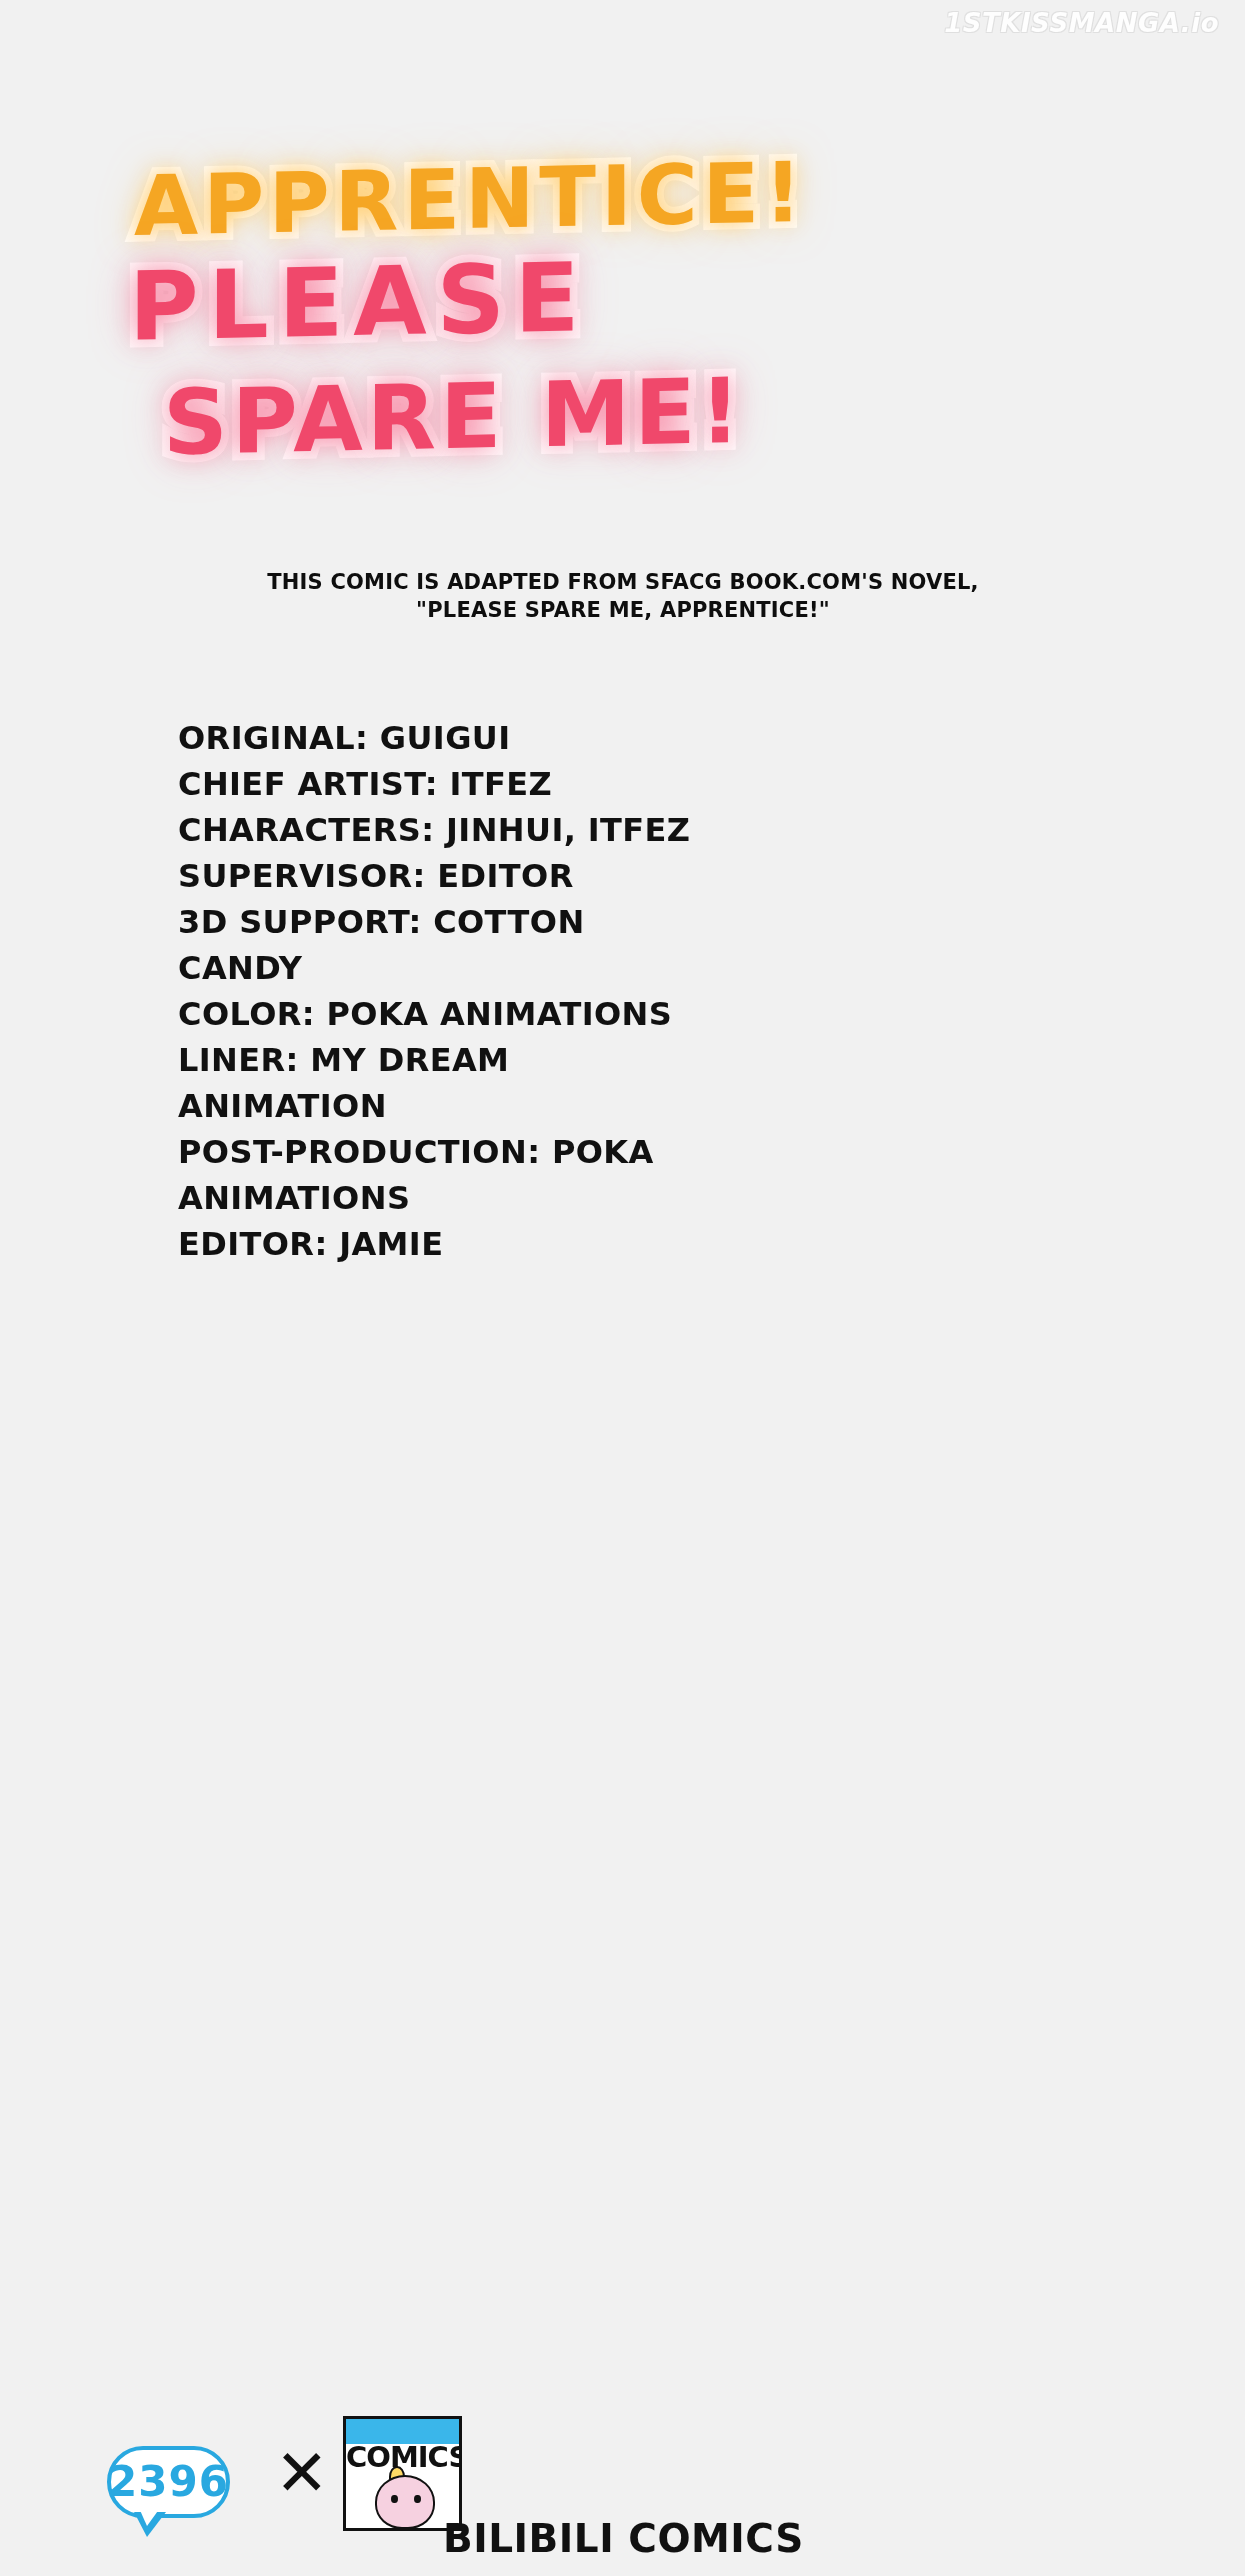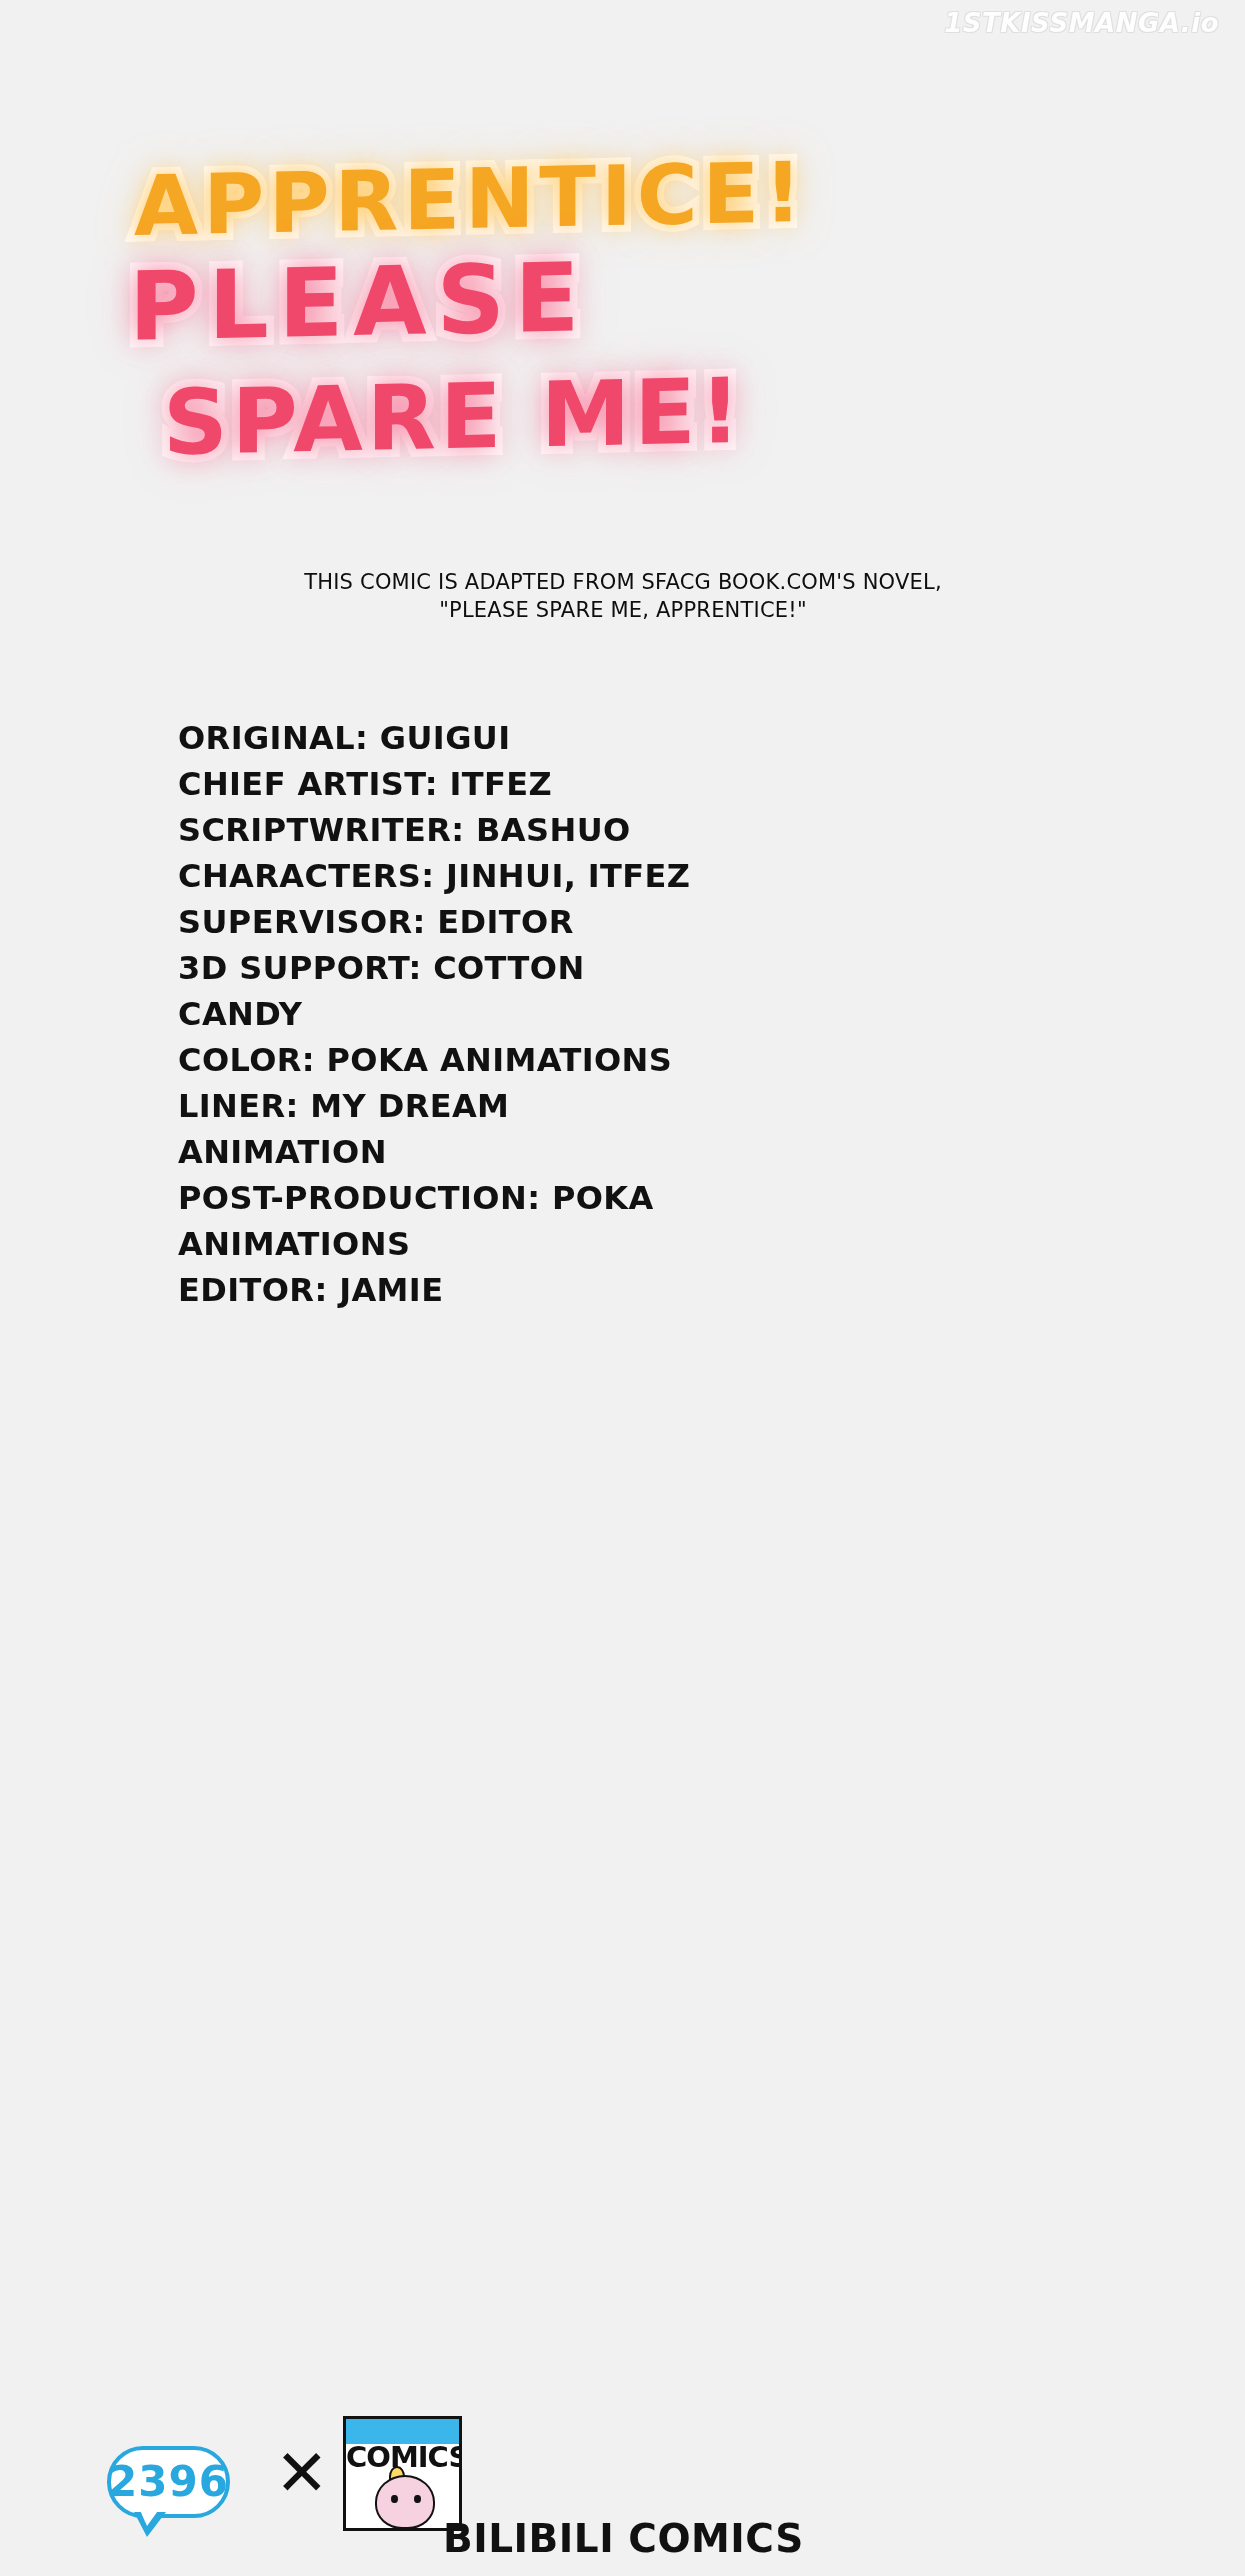--- a/index.html
+++ b/index.html
@@ -101,21 +101,21 @@
   }
 
   
   .adapt-note {
     position: absolute;
     left: 0;
     top: 569px;
     width: 1246px;
     text-align: center;
     font-family: "DejaVu Sans", sans-serif;
-    font-weight: normal;
+    font-weight: bold;
     font-size: 21px;
     line-height: 1.32;
     letter-spacing: 0.2px;
     color: #0e0e0e;
   }
   .adapt-note .l2 { display: block; }
 
   
   .credits {
     position: absolute;
@@ -297,21 +297,20 @@
   </div>
 
   <div class="adapt-note">
     <span>THIS COMIC IS ADAPTED FROM SFACG BOOK.COM'S NOVEL,</span>
     <span class="l2">"PLEASE SPARE ME, APPRENTICE!"</span>
   </div>
 
   <div class="credits">
     <div class="credit-line">ORIGINAL: GUIGUI</div>
     <div class="credit-line">CHIEF ARTIST: ITFEZ</div>
-    <div class="credit-line">SCRIPTWRITER: BASHUO</div>
     <div class="credit-line">CHARACTERS: JINHUI, ITFEZ</div>
     <div class="credit-line">SUPERVISOR: EDITOR</div>
     <div class="credit-line">3D SUPPORT: COTTON CANDY</div>
     <div class="credit-line">COLOR: POKA ANIMATIONS</div>
     <div class="credit-line">LINER: MY DREAM ANIMATION</div>
     <div class="credit-line">POST-PRODUCTION: POKA ANIMATIONS</div>
     <div class="credit-line">EDITOR: JAMIE</div>
   </div>
 
   <div class="footer">

